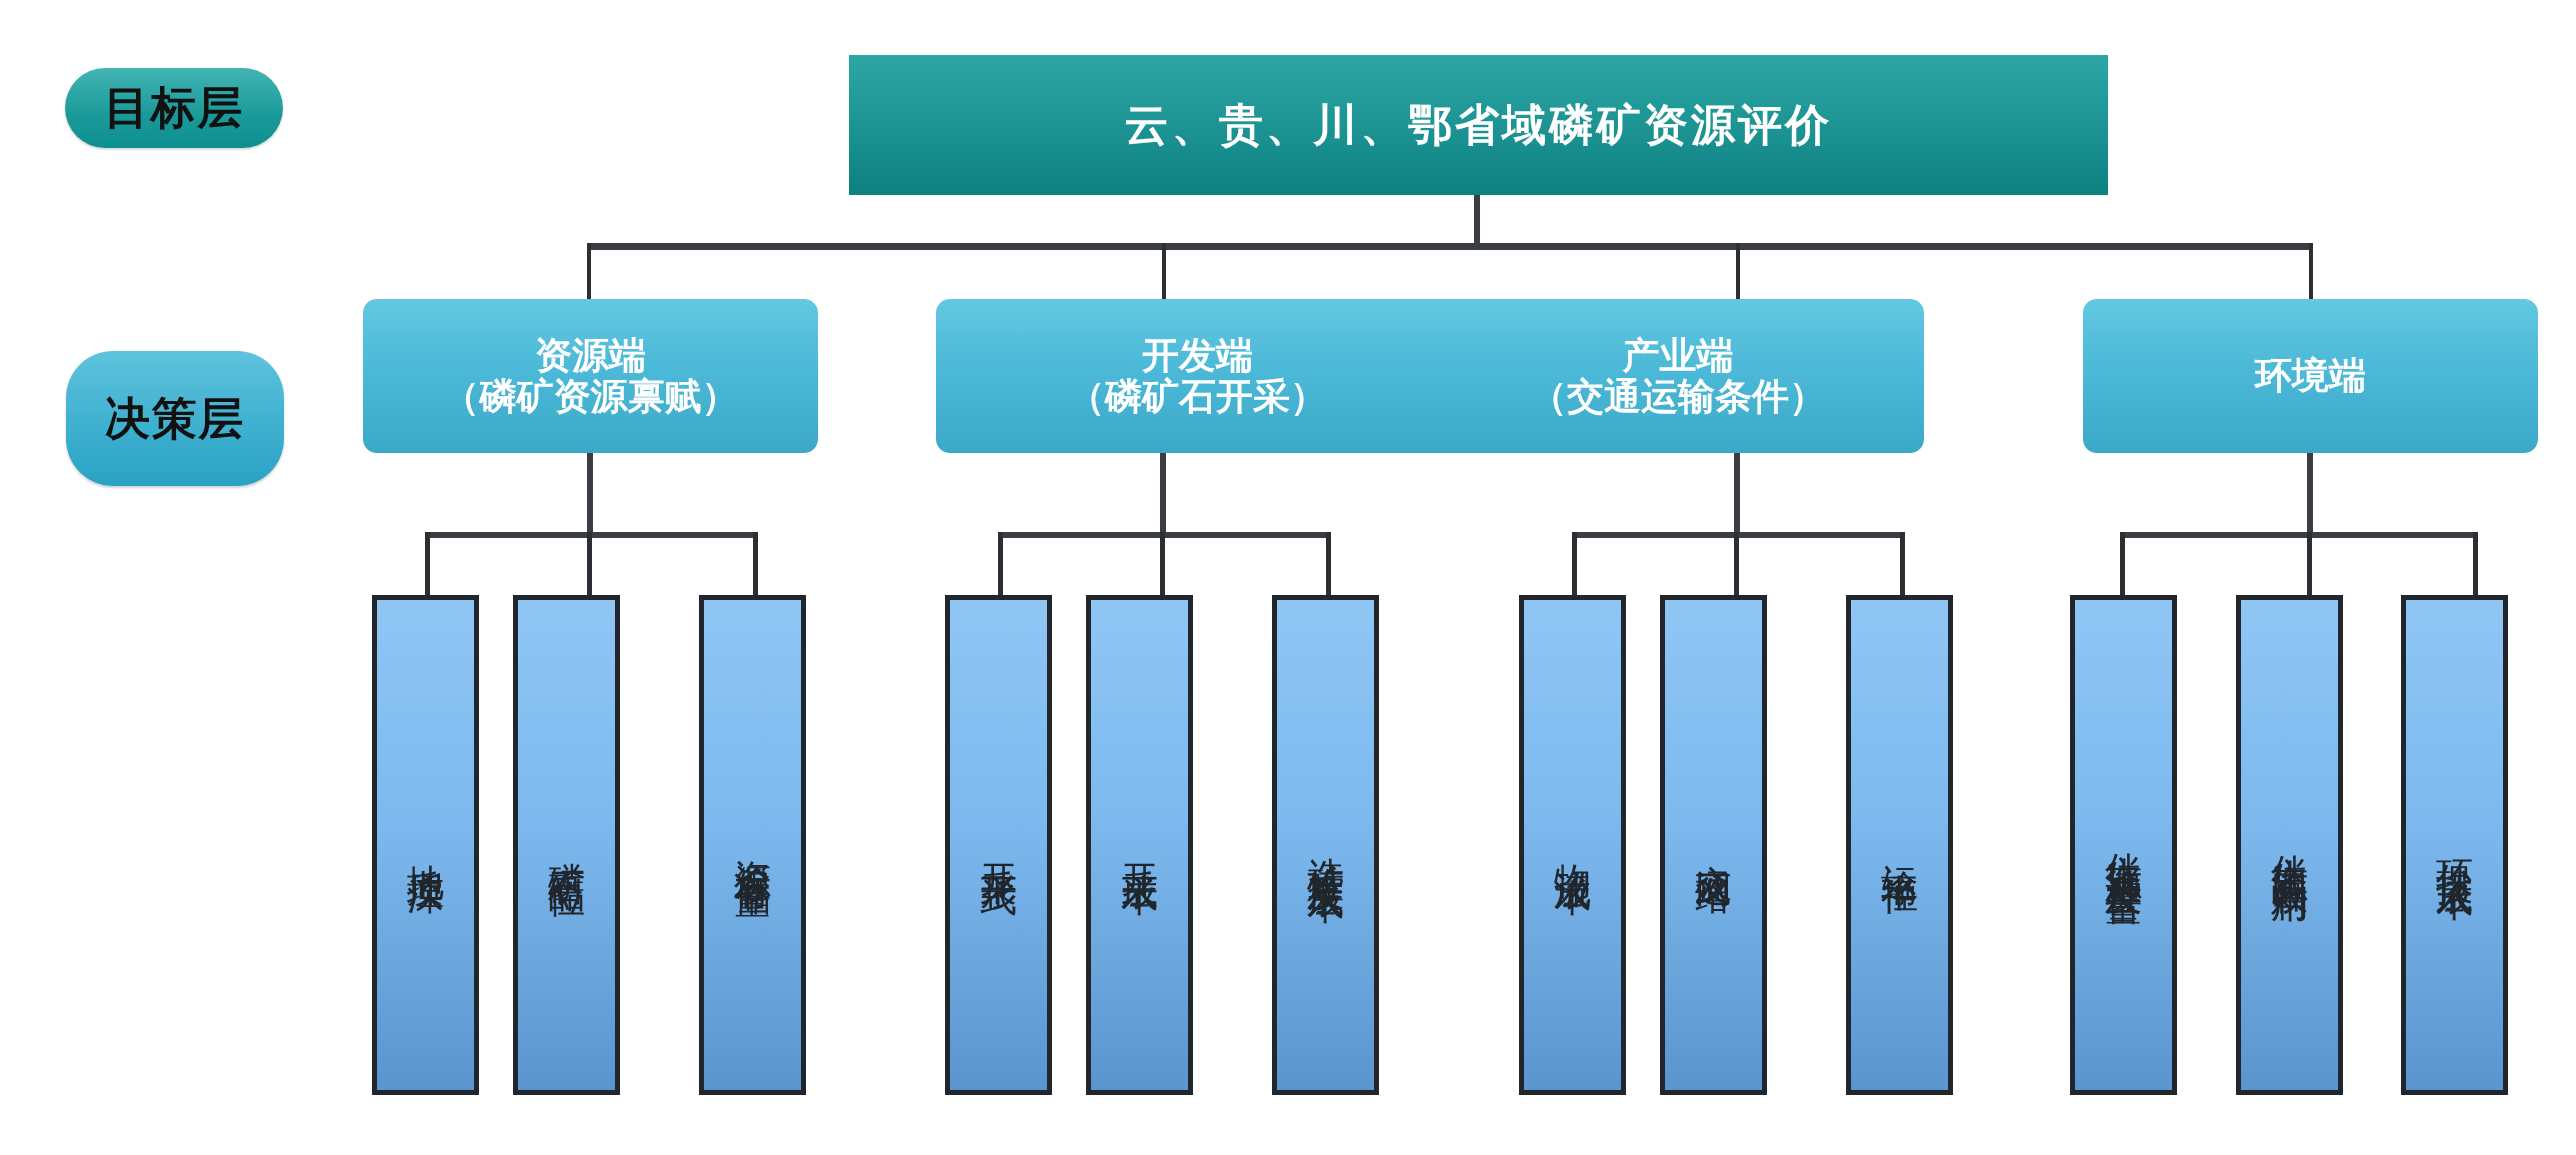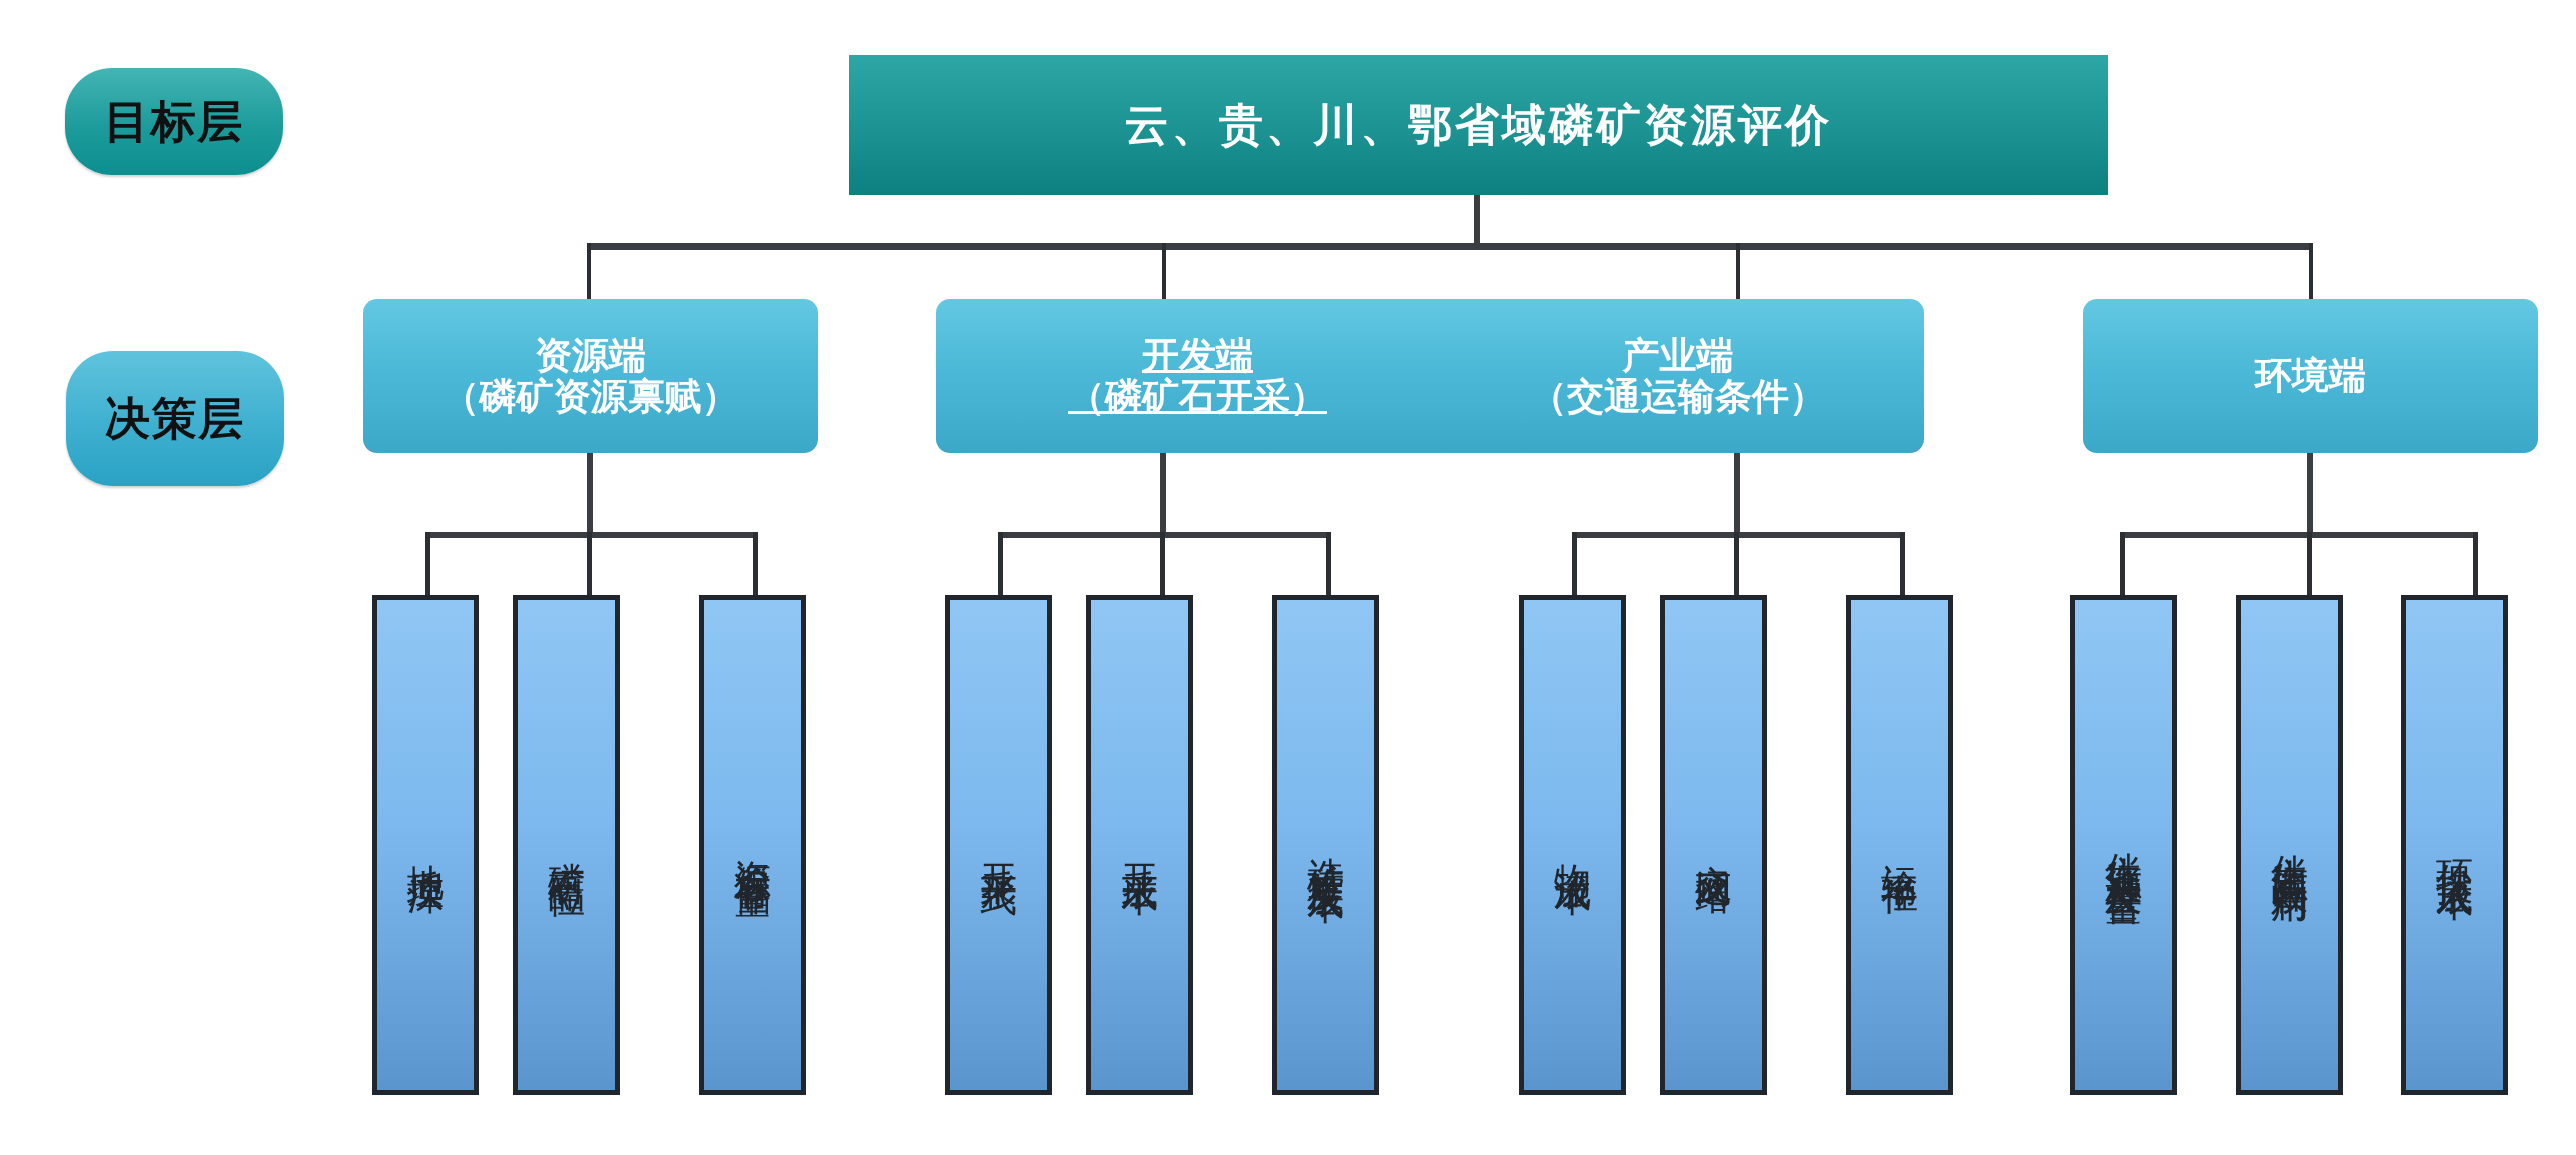--- a/index.html
+++ b/index.html
@@ -24,21 +24,21 @@
     justify-content:center;
     border-radius:47px;
     box-sizing:border-box;
     font-size:45px;
     font-weight:700;
     letter-spacing:1.6px;
     color:#111111;
     white-space:nowrap;
   }
   .pill-goal{
-    left:65px; top:68px; width:218px; height:107px;
+    left:65px; top:68px; width:218px; height:80px;
     background:linear-gradient(180deg,#43b5b4 0%,#1d9b9b 55%,#0d8f8f 100%);
     border:none;
     box-shadow:0 1.6px 2.4px rgba(0,0,0,.18);
   }
   .pill-decision{
     left:66px; top:351px; width:218px; height:135px;
     background:linear-gradient(180deg,#5fc3dd 0%,#3fb0d0 55%,#2aa2c4 100%);
     border:none;
     box-shadow:0 1.6px 2.4px rgba(0,0,0,.18);
     align-items:center;
@@ -131,21 +131,21 @@
   <div class="ln ln-thick" style="left:587px; top:243px; width:1725px; height:6.5px;"></div>
   <div class="ln" style="left:587px; top:243px; width:4.1px; height:57px;"></div>
   <div class="ln" style="left:1162px; top:243px; width:4.1px; height:57px;"></div>
   <div class="ln" style="left:1736px; top:243px; width:4.1px; height:57px;"></div>
   <div class="ln" style="left:2309px; top:243px; width:4.1px; height:57px;"></div>
 
   <div class="dec-box" style="left:363px; width:455px;">
     <span class="l1">资源端</span>
     <span class="l2">（磷矿资源禀赋）</span>
   </div>
-  <div class="dec-box" style="left:936px; width:523px;text-decoration:underline;">
+  <div class="dec-box" style="left:936px; width:523px;">
     <span class="l1">开发端</span>
     <span class="l2">（磷矿石开采）</span>
   </div>
   <div class="dec-box" style="left:1432px; width:492px;">
     <span class="l1">产业端</span>
     <span class="l2">（交通运输条件）</span>
   </div>
   <div class="dec-box" style="left:2083px; width:455px;">
     <span class="l1">环境端</span>
   </div>

